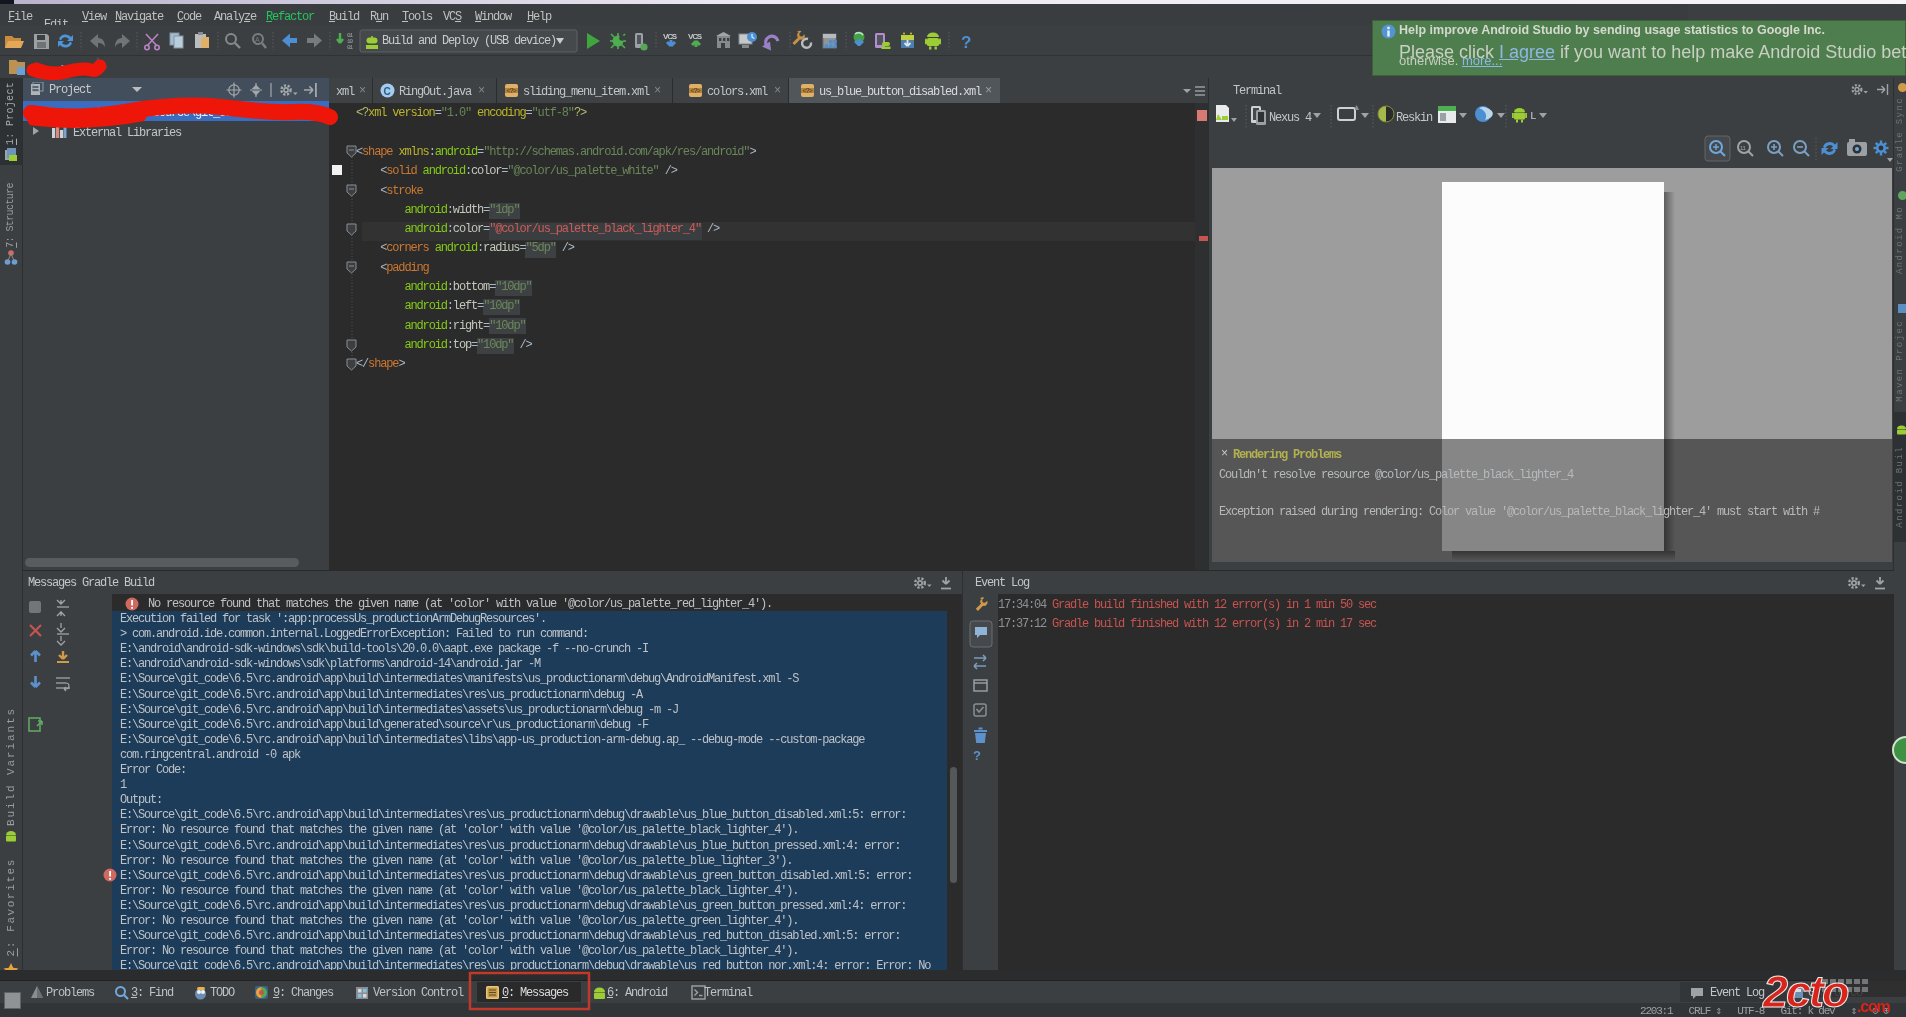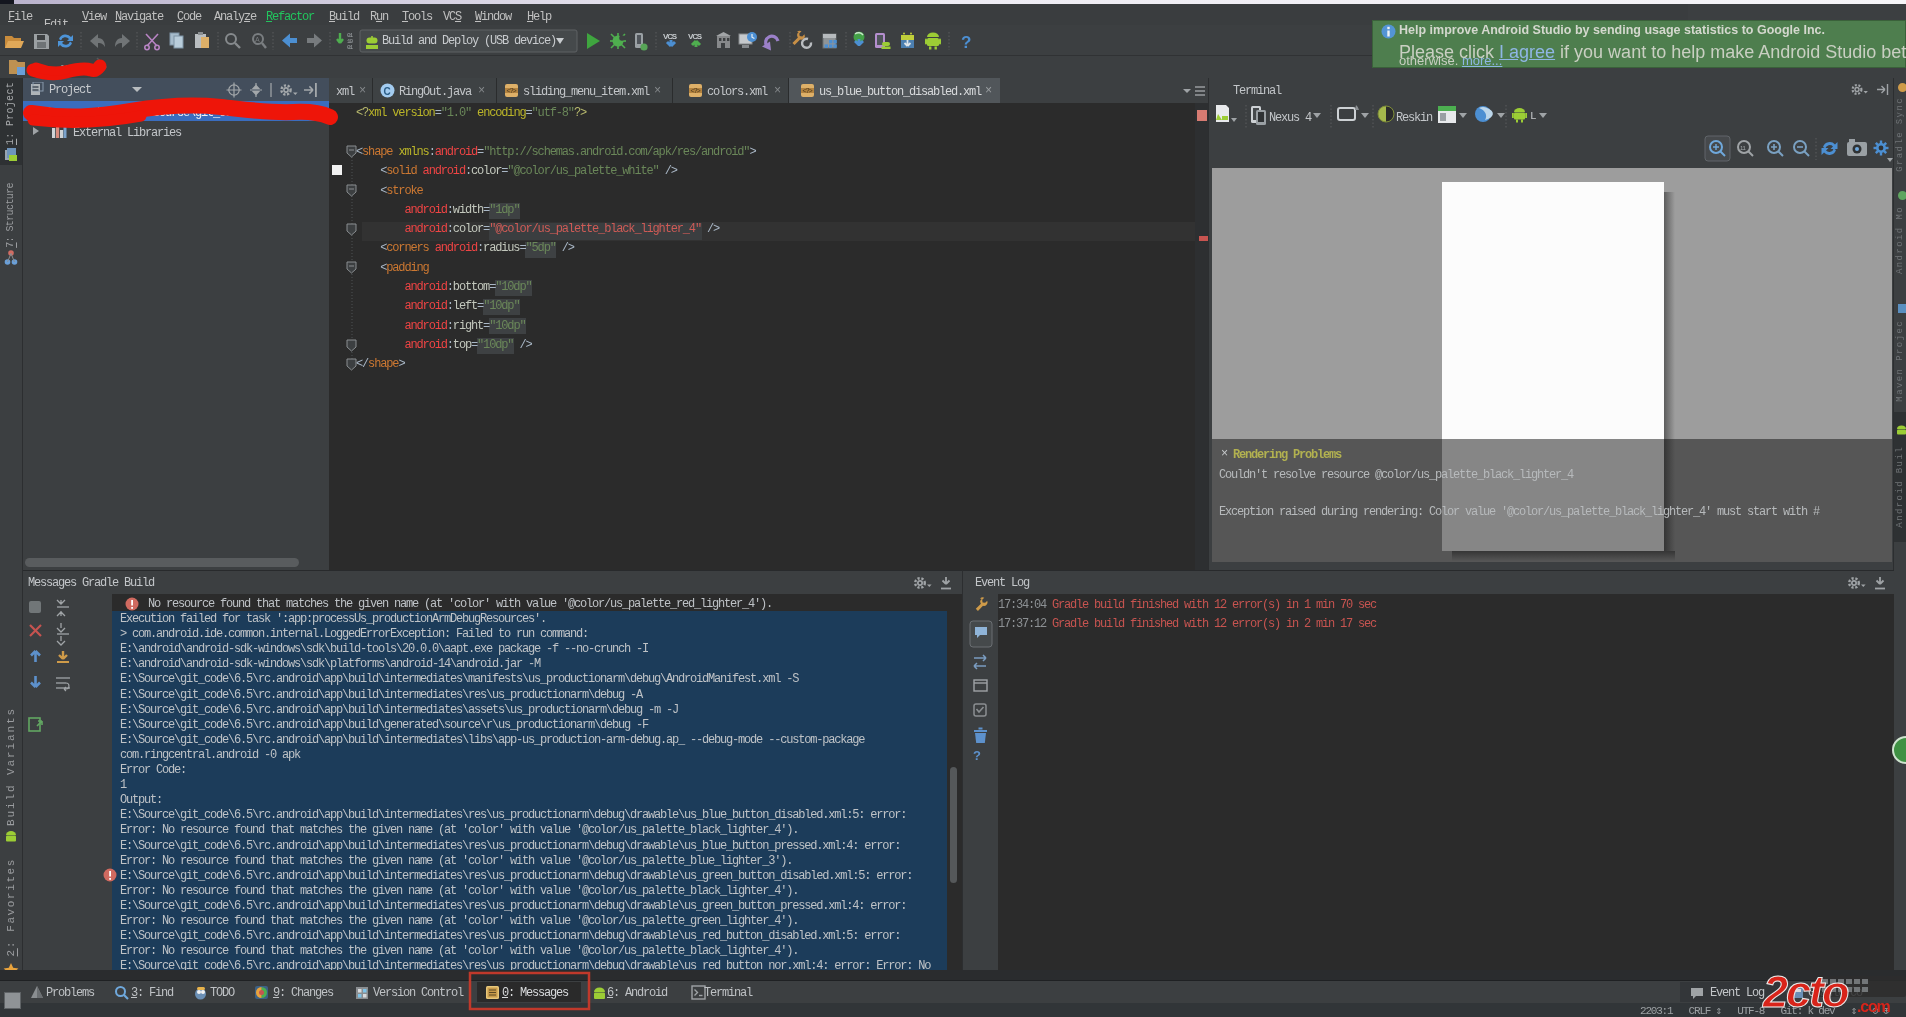--- a/index.html
+++ b/index.html
@@ -7,21 +7,21 @@
         font-family:"Liberation Mono",monospace;font-size:12px;letter-spacing:-1.2px;color:#bbbdbf;
         background:#3c3f41;}
   .abs{position:absolute;}
   .txt{position:absolute;white-space:pre;line-height:1;}
   .mono{font-family:"Liberation Mono",monospace;}
   .sans{font-family:"Liberation Sans",sans-serif;letter-spacing:0;}
   .u{text-decoration:underline;}
   svg{display:block;}
   .ct{color:#cc7832;}  
   .cm{color:#bbb529;}  
-  .cn{color:#ef4444;}  
+  .cn{color:#84cc16;}  
   .ca{color:#c3c8bd;}  
   .cs{color:#6a8759;}  
   .ce{color:#cf5b56;}  
   .cd{color:#b8ba6e;}
 </style>
 </head>
 <body>
 <div id="page">
 
   <div class="abs" style="left:0;top:0;width:1906px;height:4px;background:linear-gradient(90deg,#b9b2cc,#eceaf2 40%,#f6f5f8);"></div>
@@ -638,21 +638,21 @@
       <g fill="#5d91cc">
           <rect x="11" y="136" width="13" height="2"></rect>
           <rect x="15.5" y="133.5" width="4" height="2"></rect>
           <path d="M12 139 l1.2 10 h8.6 l1.2 -10 z"></path>
         </g>
       <text x="10" y="166" font-size="13" font-weight="bold" fill="#5d91cc" font-family="Liberation Sans">?</text>
     </svg>
 
     <div class="abs" style="left:35px;top:23px;width:896px;height:377px;background:#2b2b2b;">
       <div class="txt" style="left:0px;top:4.5px;font-size:12px;color:#8c9093;">17:34:04</div>
-      <div class="txt" style="left:54px;top:4.5px;font-size:12px;color:#c75450;">Gradle build finished with 12 error(s) in 1 min 70 sec</div>
+      <div class="txt" style="left:54px;top:4.5px;font-size:12px;color:#c75450;">Gradle build finished with 12 error(s) in 1 min 50 sec</div>
       <div class="txt" style="left:0px;top:23.5px;font-size:12px;color:#8c9093;">17:37:12</div>
       <div class="txt" style="left:54px;top:23.5px;font-size:12px;color:#c75450;">Gradle build finished with 12 error(s) in 2 min 17 sec</div>
     </div>
   </div>
 
   <div class="abs" style="left:0;top:970px;width:1906px;height:10px;background:#2a2c2e;"></div>
 
   <div class="abs" id="statusbar" style="left:0;top:980px;width:1906px;height:23px;background:#3c3f41;border-top:1px solid #1f2123;">
     <svg class="abs" style="left:30px;top:4px;" width="14" height="14">
         <path d="M7 1 l6 12 h-12 z" fill="#8a8e91"></path>
@@ -719,21 +719,21 @@
         <rect x="1" y="1" width="11" height="11" fill="#6a8fb5"></rect>
         <rect x="3" y="3" width="7" height="3" fill="#d8dadc"></rect>
       </svg>
     <div class="txt" style="left:1808px;top:6px;color:#bfc2c5;">Gradle Co</div>
   </div>
   <div class="abs" id="statusbottom" style="left:0;top:1003px;width:1906px;height:14px;background:#313538;">
     <div class="abs" style="left:4px;top:-11px;width:15px;height:15px;background:#8f9396;border:1px solid #5f6366;"></div>
     <div class="txt" style="left:1640px;top:3px;font-size:11px;color:#9da1a4;">2203:1   CRLF ⇕   UTF-8   Git: k dev   ⇕   ⊙ ⊕</div>
   </div>
 
-  <div class="abs sans" id="banner" style="left:1372px;top:20px;width:534px;height:48px;background:#4e7e4e;border:1px solid #3a613a;box-sizing:border-box;">
+  <div class="abs sans" id="banner" style="left:1372px;top:20px;width:534px;height:56px;background:#4e7e4e;border:1px solid #3a613a;box-sizing:border-box;">
     <svg class="abs" style="left:8px;top:3px;" width="15" height="15">
         <circle cx="7.5" cy="7.5" r="7" fill="#5394d4"></circle>
         <rect x="6.3" y="6.5" width="2.4" height="6" fill="#eef2f6"></rect>
         <rect x="6.3" y="2.8" width="2.4" height="2.4" fill="#eef2f6"></rect>
       </svg>
     <div class="txt sans" style="left:26px;top:3px;font-size:12.5px;font-weight:bold;color:#d4d8ce;">Help improve Android Studio by sending usage statistics to Google Inc.</div>
     <div class="txt sans" style="left:26px;top:22px;font-size:18px;color:#c9cfc2;">Please click <span style="color:#8fb6e4;text-decoration:underline;">I agree</span> if you want to help make Android Studio better or <span style="color:#8fb6e4;text-decoration:underline;">I don't agree</span></div>
     <div class="txt sans" style="left:26px;top:33px;font-size:13px;color:#c9cfc2;">otherwise. <span style="color:#8fb6e4;text-decoration:underline;">more...</span></div>
   </div>
 

